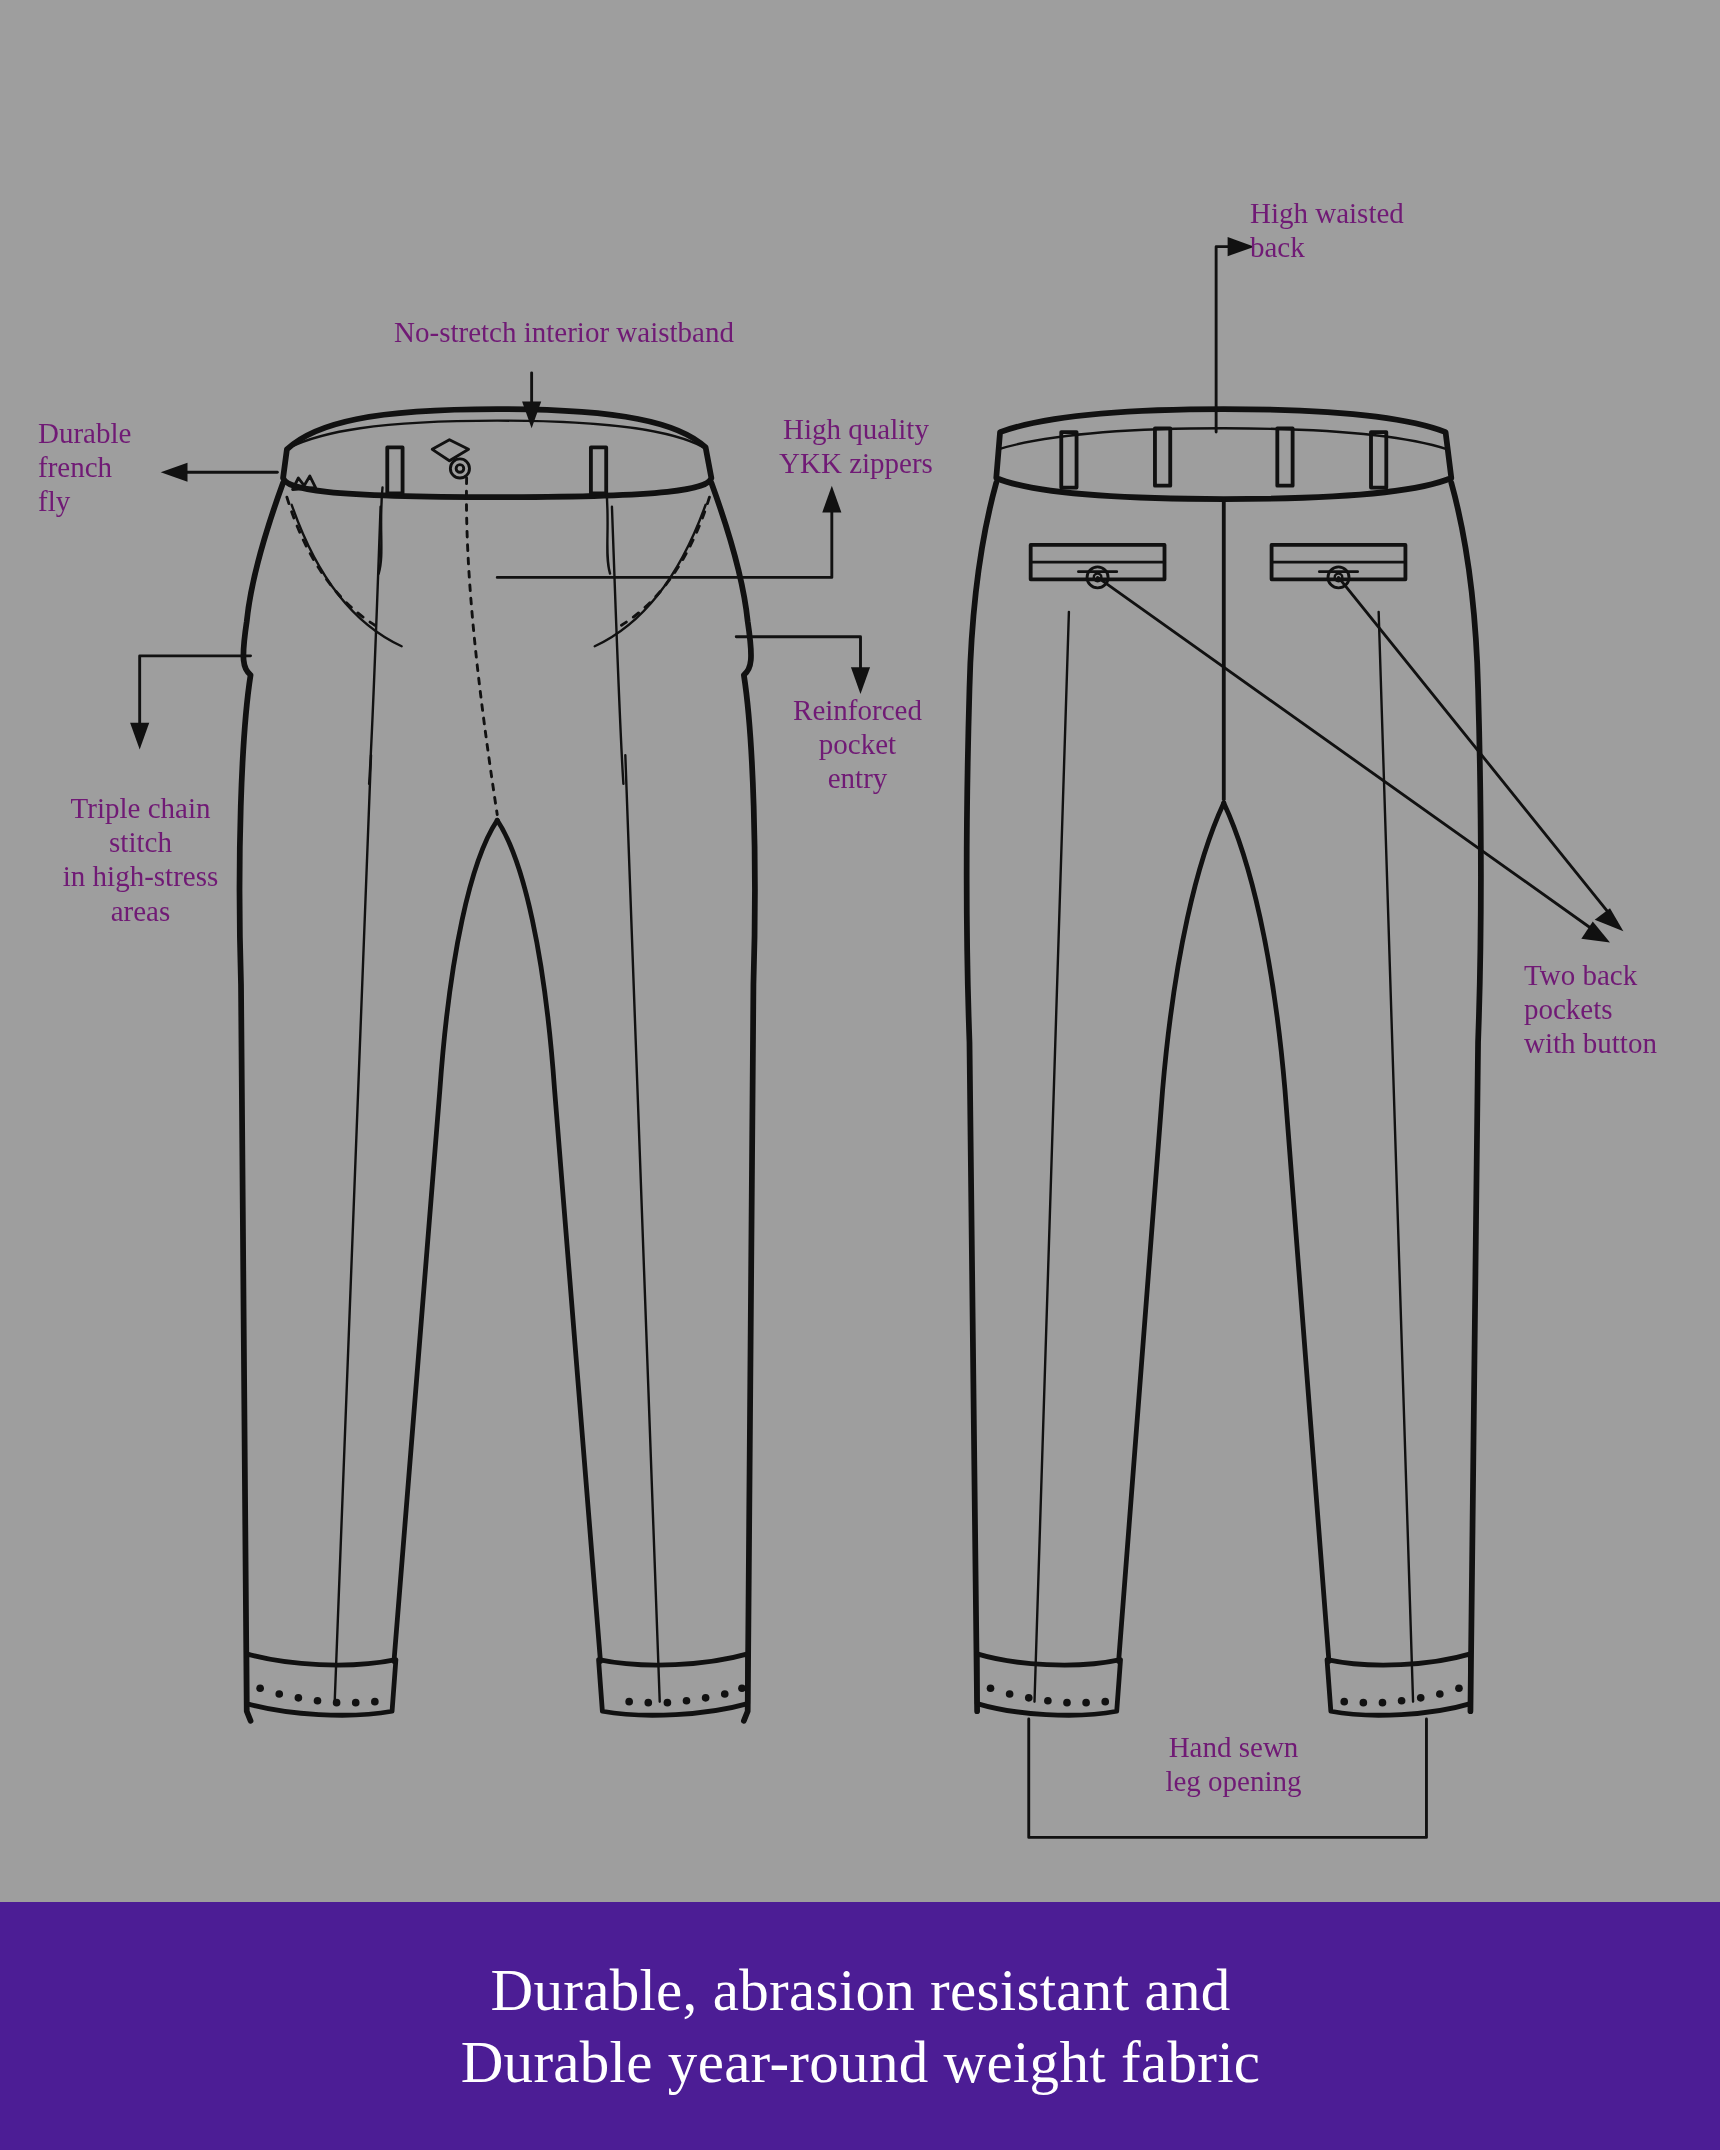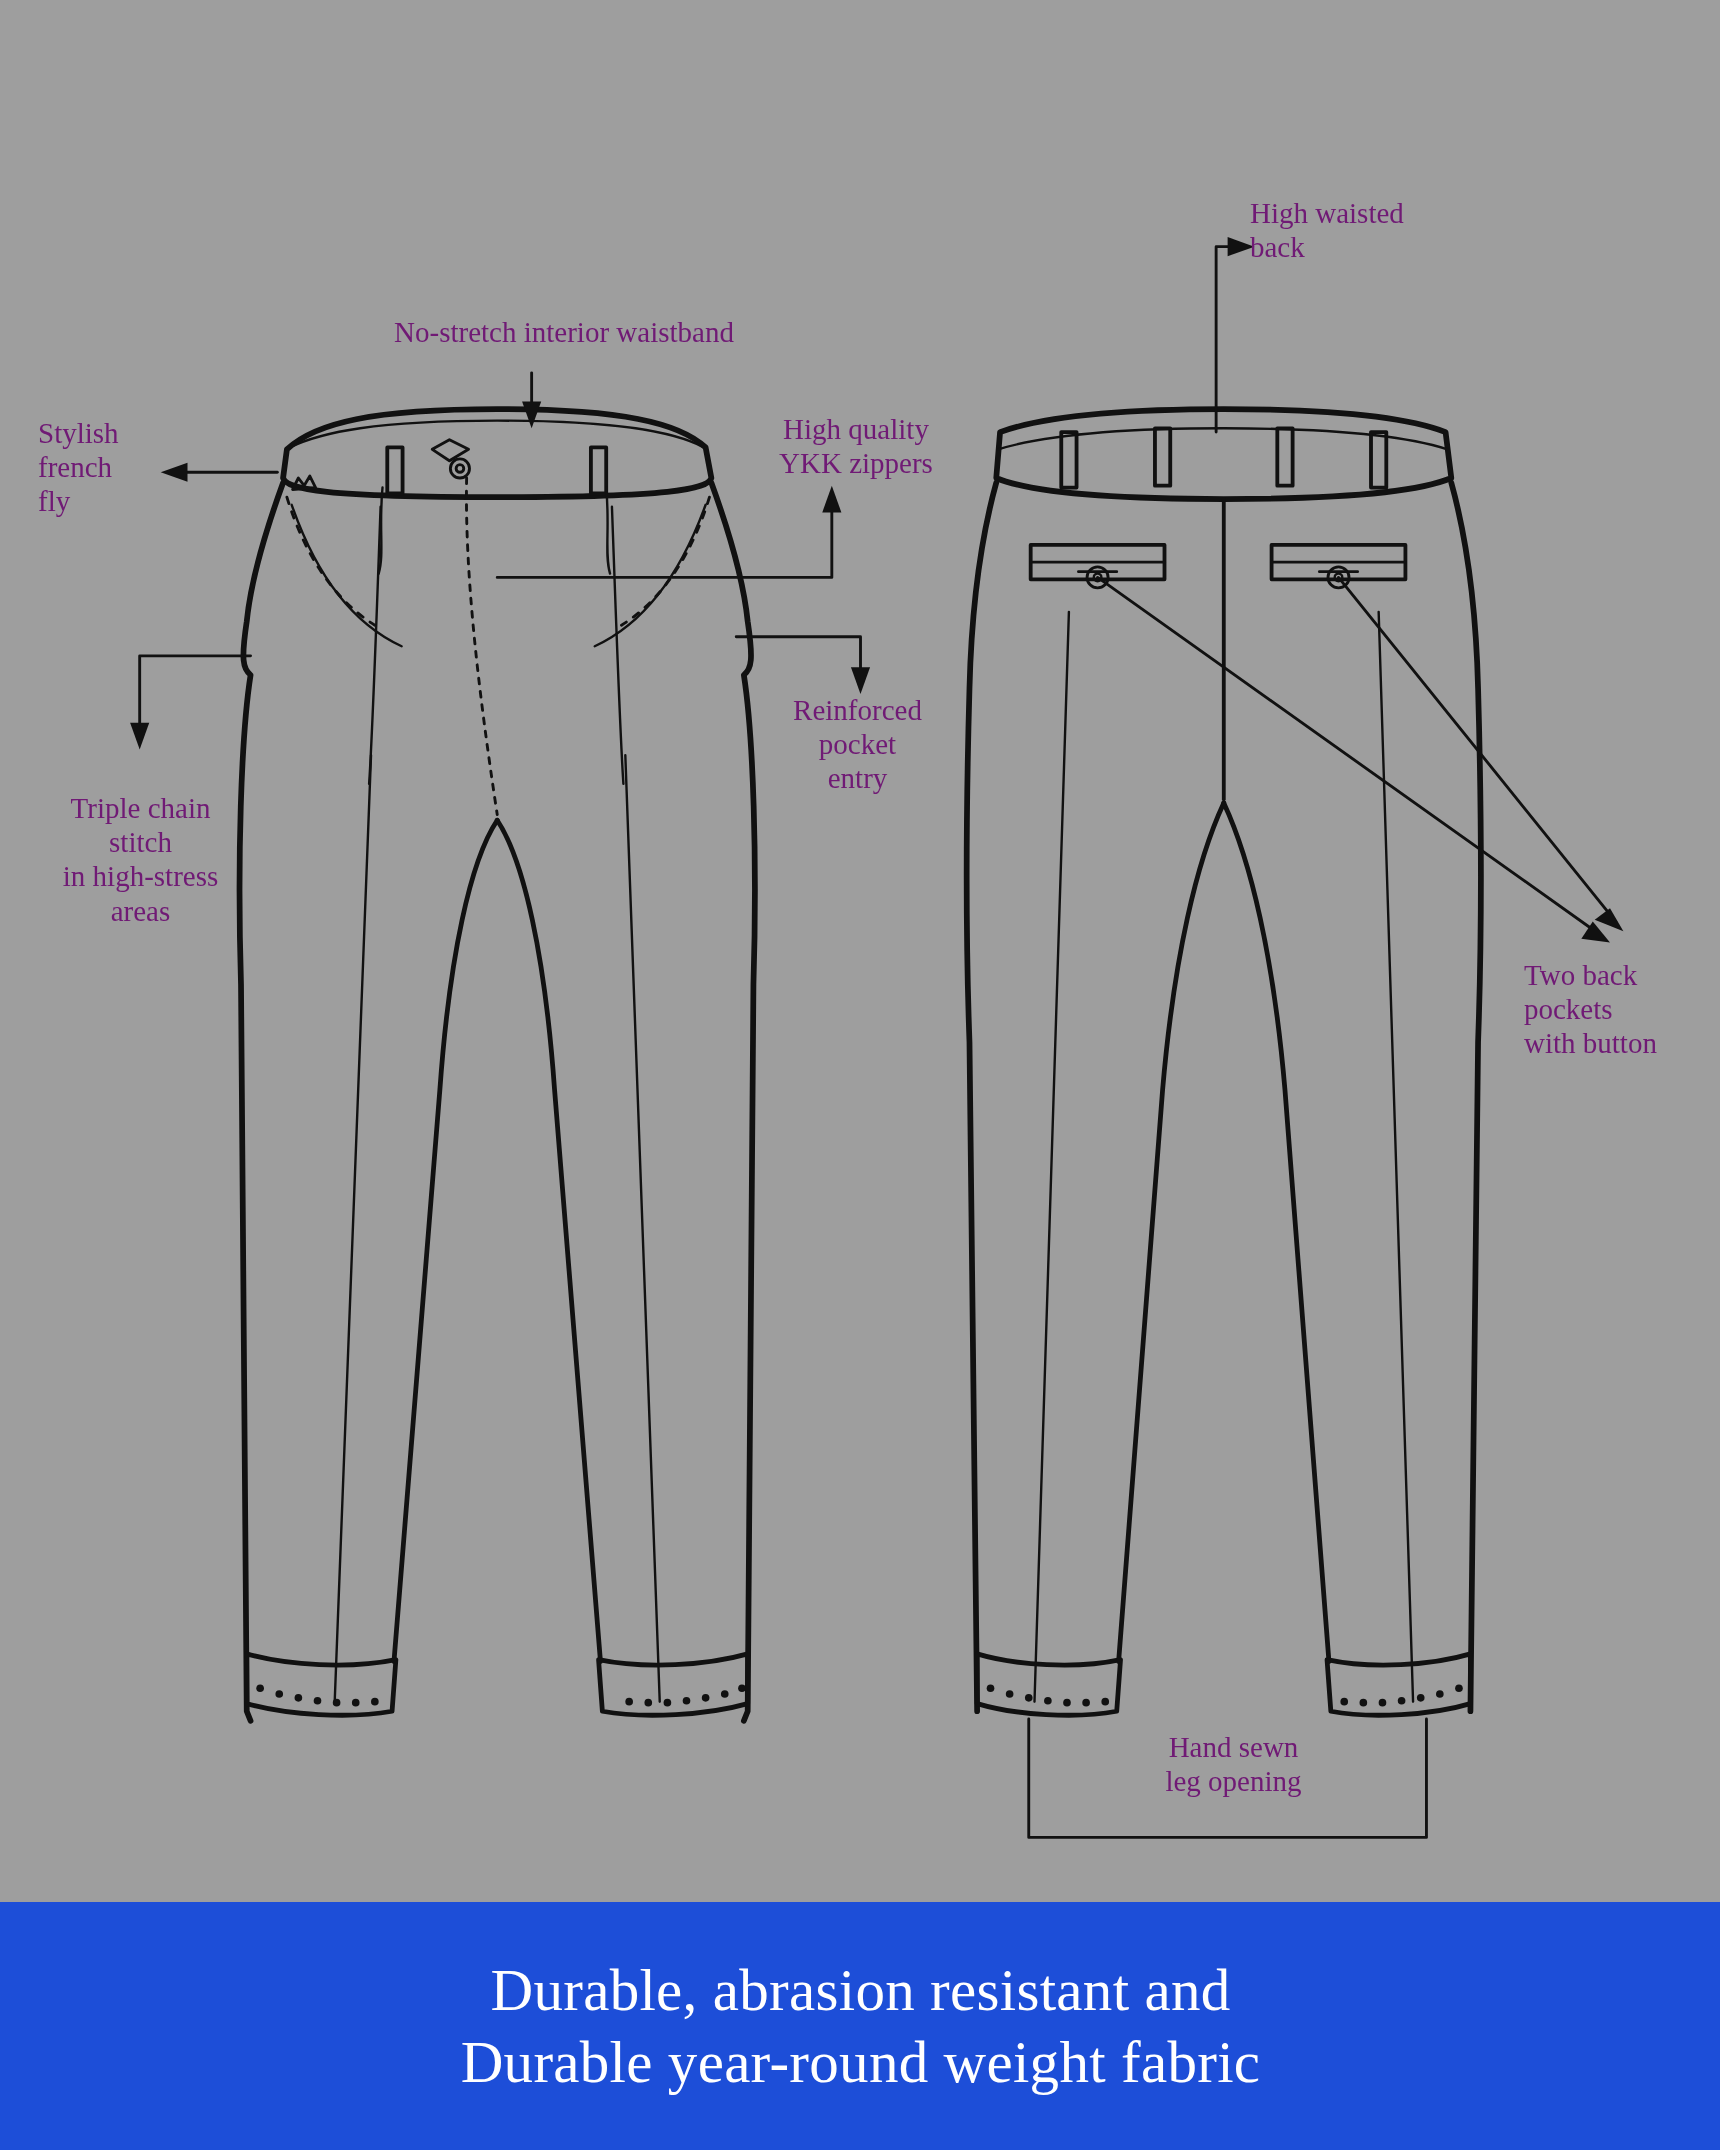--- a/index.html
+++ b/index.html
@@ -32,21 +32,21 @@
   }
   .ann-center { text-align: center; }
   .ann-left { text-align: left; }
 
   #caption-bar {
     position: absolute;
     left: 0;
     bottom: 0;
     width: 1721px;
     height: 249px;
-    background: #1d4ed8;
+    background: #4c1d95;
     display: flex;
     flex-direction: column;
     align-items: center;
     justify-content: center;
   }
   .caption-line {
     color: #ffffff;
     font-family: "Liberation Serif", serif;
     font-size: 59px;
     line-height: 1.22;
@@ -219,21 +219,21 @@
         <path d="M1076 1798 L 1076 1922 L 1492 1922 L 1492 1798" stroke-width="3"></path>
       </g>
     </g>
   </svg>
 
   <div class="annotation ann-center" style="left:325px; top:315px; width:478px;">No-stretch interior waistband</div>
 
   <div class="annotation ann-left" style="left:1250px; top:196px; width:249px;">High waisted
 back</div>
 
-  <div class="annotation ann-left" style="left:38px; top:416px; width:153px;">Stylish
+  <div class="annotation ann-left" style="left:38px; top:416px; width:153px;">Durable
 french
 fly</div>
 
   <div class="annotation ann-center" style="left:746px; top:412px; width:220px;">High quality
 YKK zippers</div>
 
   <div class="annotation ann-center" style="left:757px; top:693px; width:201px;">Reinforced
 pocket
 entry</div>
 

